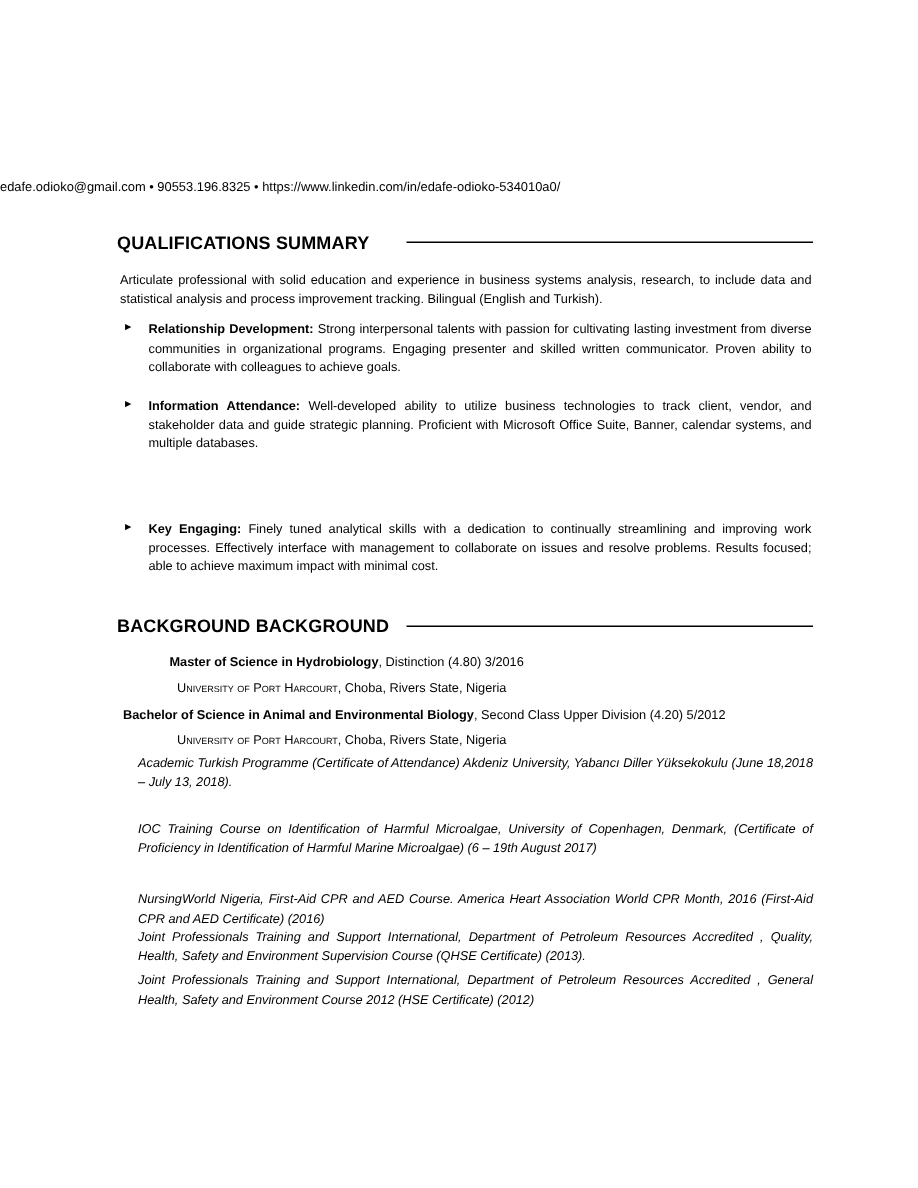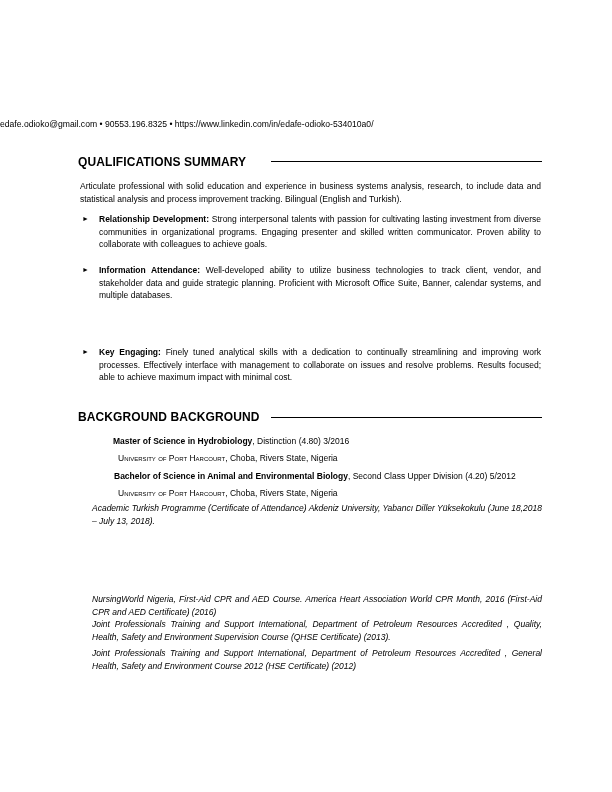--- a/index.html
+++ b/index.html
@@ -55,25 +55,26 @@
   <div class="section-head" style="top:410px;">BACKGROUND BACKGROUND</div>
   <div class="rule" style="top:417px;"></div>
 
   <div class="edu" style="top:435px;padding-left:31px;">
     <b>Master of Science in Hydrobiology</b><span>, Distinction (4.80) 3/2016</span>
   </div>
   <div class="uni" style="top:452px;">
     <span class="sc">University of Port Harcourt</span><span>, Choba, Rivers State, Nigeria</span>
   </div>
 
-  <div class="edu" style="top:470px;margin-left:32px;">
+  <div class="edu" style="top:470px;">
     <b>Bachelor of Science in Animal and Environmental Biology</b><span>, Second Class Upper Division (4.20) 5/2012</span>
   </div>
   <div class="uni" style="top:487px;">
     <span class="sc">University of Port Harcourt</span><span>, Choba, Rivers State, Nigeria</span>
   </div>
 
   <div class="cert" style="top:502px;">Academic Turkish Programme (Certificate of Attendance) Akdeniz University, Yabancı Diller Yüksekokulu (June 18,2018 – July 13, 2018).</div>
+  <div class="cert" style="top:546px;">IOC Training Course on Identification of Harmful Microalgae, University of Copenhagen, Denmark, (Certificate of Proficiency in Identification of Harmful Marine Microalgae) (6 – 19th August 2017)</div>
   <div class="cert" style="top:574px;margin-top:19px;">NursingWorld Nigeria, First-Aid CPR and AED Course. America Heart Association World CPR Month, 2016 (First-Aid CPR and AED Certificate) (2016)</div>
   <div class="cert" style="top:618px;">Joint Professionals Training and Support International, Department of Petroleum Resources Accredited , Quality, Health, Safety and Environment Supervision Course (QHSE Certificate) (2013).</div>
   <div class="cert" style="top:647px;">Joint Professionals Training and Support International, Department of Petroleum Resources Accredited , General Health, Safety and Environment Course 2012 (HSE Certificate) (2012)</div>
 
 </div>
 
 </body></html>

